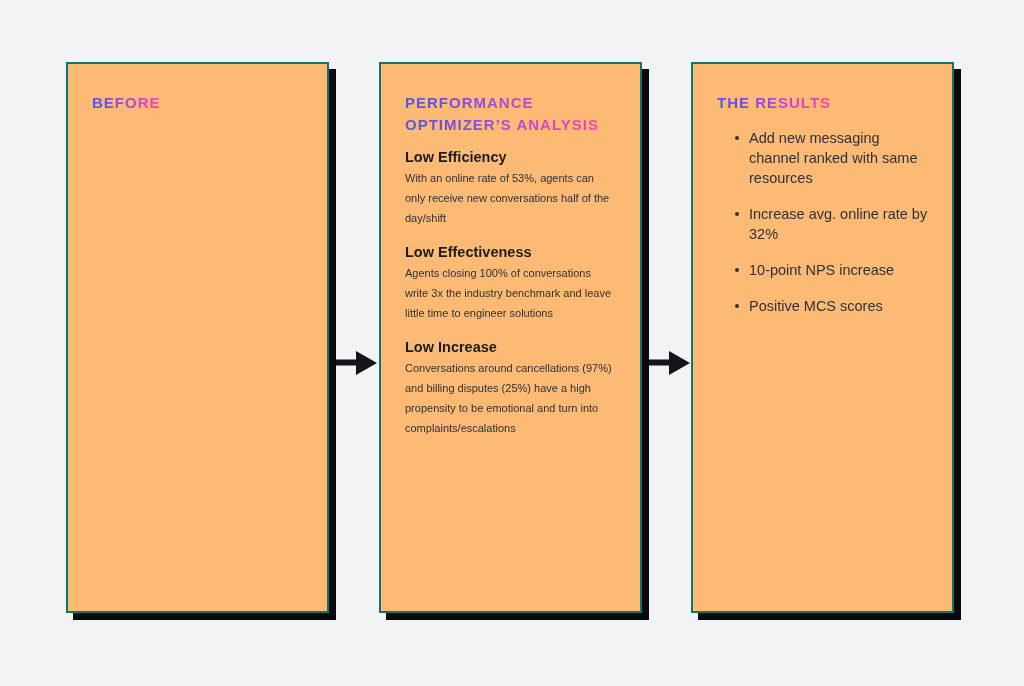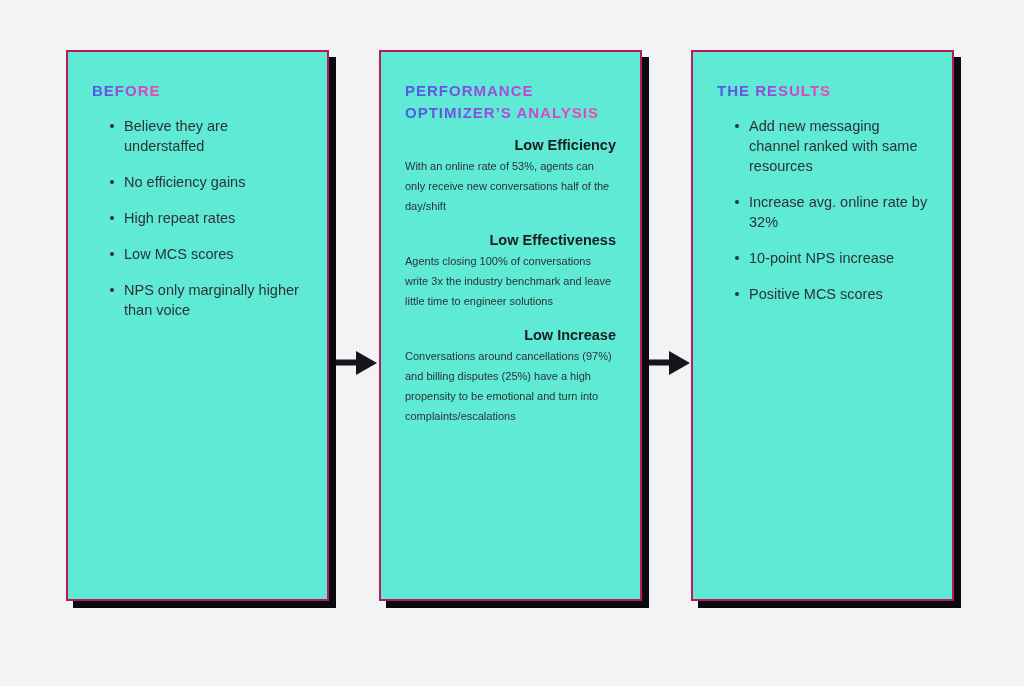--- a/index.html
+++ b/index.html
@@ -17,24 +17,24 @@
   .stage {
     position: relative;
     width: 1024px;
     height: 686px;
   }
 
   
   .panel {
     position: absolute;
     box-sizing: border-box;
-    background: #5eead4;
-    border: 2px solid #be185d;
+    background: #fdba74;
+    border: 2px solid #0f766e;
     box-shadow: 7px 7px 0 0 #0a0a0e;
-    top: 50px;
+    top: 62px;
     height: 551px;
   }
   .panel-before  { left: 66px;  width: 263px; }
   .panel-middle  { left: 379px; width: 263px; }
   .panel-results { left: 691px; width: 263px; }
 
   .panel-inner {
     padding: 28px 24px 18px 24px;
   }
 
@@ -86,21 +86,20 @@
 
   
   .section { margin-bottom: 15px; }
   .section:last-child { margin-bottom: 0; }
   .section-title {
     font-size: 14.5px;
     font-weight: bold;
     color: #1b1d22;
     line-height: 19px;
     margin: 0 0 1px 0;
-    text-align: right;
   }
   .section-body {
     font-size: 11px;
     line-height: 20px;
     color: #2e3138;
     margin: 0;
   }
 
   
   .arrow {
@@ -113,27 +112,20 @@
   .arrow-2 { left: 649px; }
 </style>
 </head>
 <body>
 
 <div class="stage">
 
   <div class="panel panel-before">
     <div class="panel-inner">
       <div class="panel-heading">BEFORE</div>
-      <ul class="bullets">
-        <li>Believe they are understaffed</li>
-        <li>No efficiency gains</li>
-        <li>High repeat rates</li>
-        <li>Low MCS scores</li>
-        <li>NPS only marginally higher than voice</li>
-      </ul>
     </div>
   </div>
 
   <div class="arrow arrow-1">
     <svg width="42" height="26" viewBox="0 0 42 26" aria-hidden="true">
       <rect x="0" y="9.5" width="24" height="6" fill="#15151a"></rect>
       <polygon points="20,1 41,13 20,25" fill="#15151a"></polygon>
     </svg>
   </div>
 

